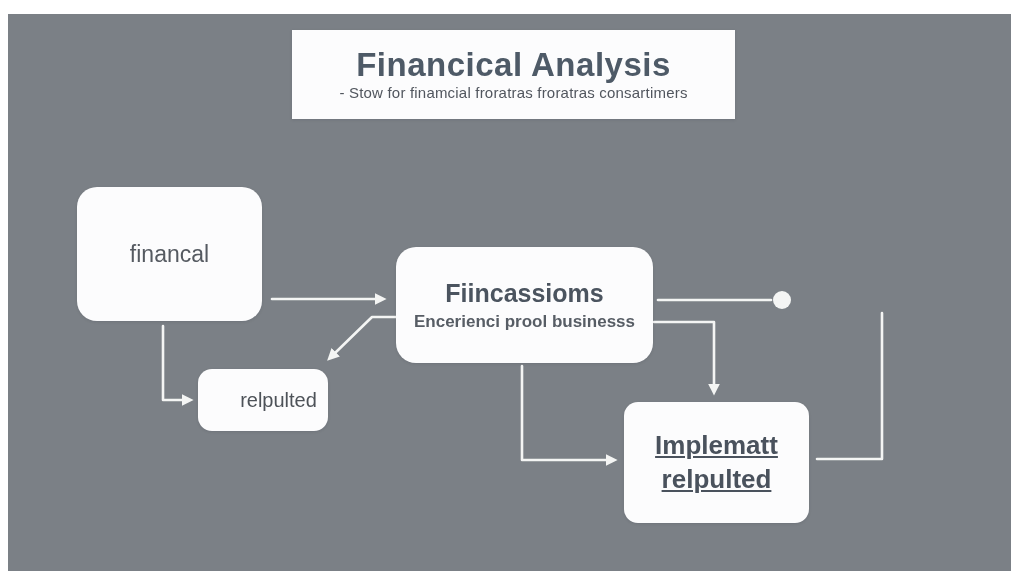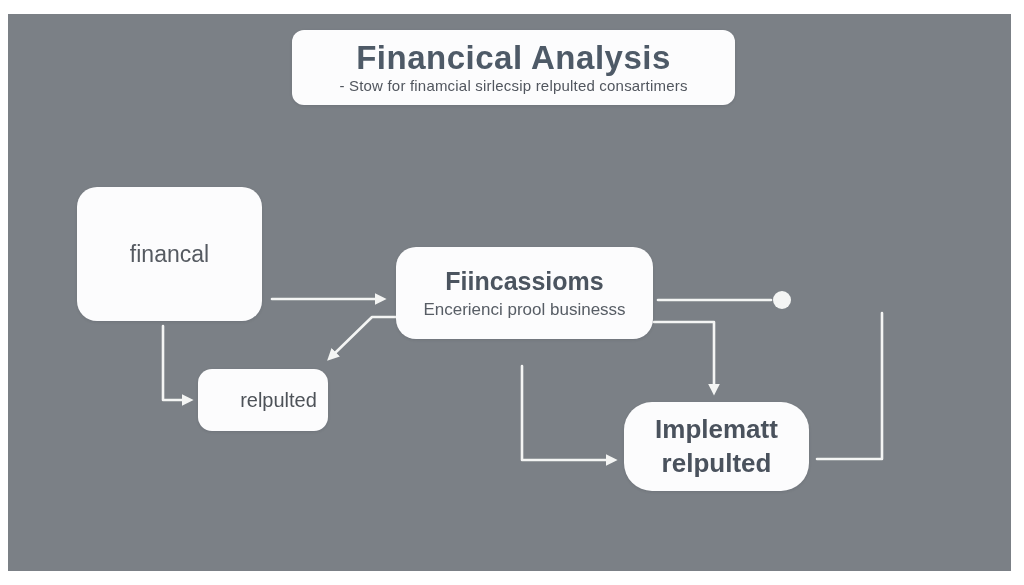--- a/index.html
+++ b/index.html
@@ -37,22 +37,22 @@
     display: flex;
     flex-direction: column;
     align-items: center;
     justify-content: center;
     text-align: center;
     box-shadow: 0 1px 3px rgba(40,45,55,0.14);
   }
 
   .title-box {
     left: 292px; top: 30px;
-    width: 443px; height: 75px;
-    border-radius: 12px;
+    width: 443px; height: 89px;
+    border-radius: 0;
     gap: 3px;
   }
   .title-box .main-title {
     font-size: 33px;
     font-weight: bold;
     color: #4e5a67;
     letter-spacing: 0.5px;
     line-height: 1;
   }
   .title-box .sub-title {
@@ -66,53 +66,55 @@
     width: 185px; height: 134px;
     border-radius: 20px;
     font-size: 23px;
     color: #555a61;
     line-height: 1.4;
     align-items: center;
   }
 
   .node-fincassioms {
     left: 396px; top: 247px;
-    width: 257px; height: 92px;
+    width: 257px; height: 116px;
     border-radius: 20px;
     gap: 7px;
   }
   .node-fincassioms .node-title {
     font-size: 25px;
     font-weight: bold;
     color: #4b545f;
     line-height: 1;
   }
   .node-fincassioms .node-sub {
     font-size: 17px;
     color: #575d65;
     line-height: 1;
+    font-weight: bold;
   }
 
   .node-relpulted {
     left: 198px; top: 369px;
     width: 130px; height: 62px;
     border-radius: 14px;
     font-size: 20px;
     color: #4d5258;
     padding-left: 31px;
   }
 
   .node-implematt {
     left: 624px; top: 402px;
-    width: 185px; height: 89px;
-    border-radius: 28px;
+    width: 185px; height: 121px;
+    border-radius: 14px;
     font-size: 26px;
     font-weight: bold;
     color: #4a525d;
     line-height: 1.3;
+    text-decoration: underline;
   }
 </style>
 </head>
 <body>
 
 <div class="stage">
 
   <div class="canvas"></div>
 
   <svg class="connectors" viewBox="0 0 1024 585" xmlns="http://www.w3.org/2000/svg">
@@ -137,21 +139,21 @@
       <polyline points="522,366 522,460 608,460" marker-end="url(#arw)"></polyline>
 
       <polyline points="882,313 882,459 817,459"></polyline>
     </g>
 
     <circle cx="782" cy="300" r="9" fill="#f4f5f4"></circle>
   </svg>
 
   <div class="node title-box">
     <div class="main-title">Financical Analysis</div>
-    <div class="sub-title">- Stow for finamcial sirlecsip relpulted consartimers</div>
+    <div class="sub-title">- Stow for finamcial froratras froratras consartimers</div>
   </div>
 
   <div class="node node-statements">
     <div>financal</div>
   </div>
 
   <div class="node node-fincassioms">
     <div class="node-title">Fiincassioms</div>
     <div class="node-sub">Encerienci prool businesss</div>
   </div>

